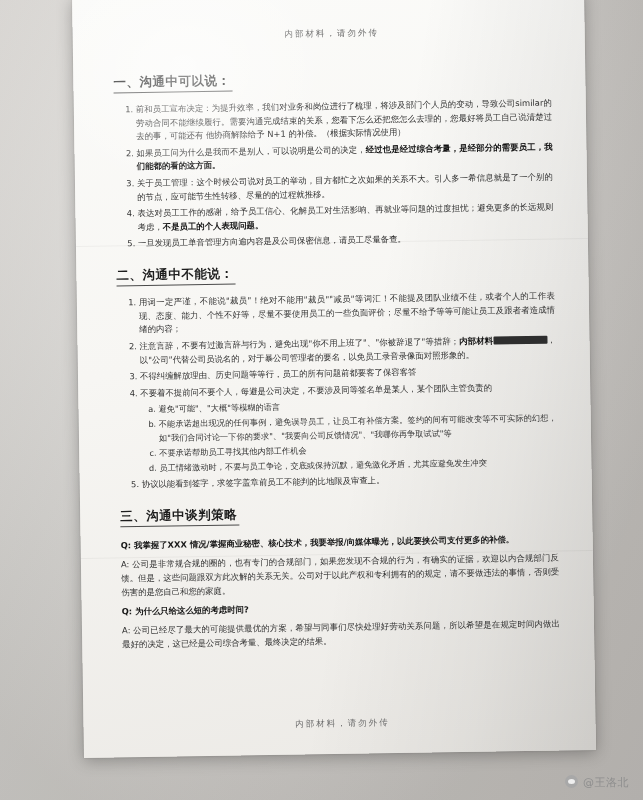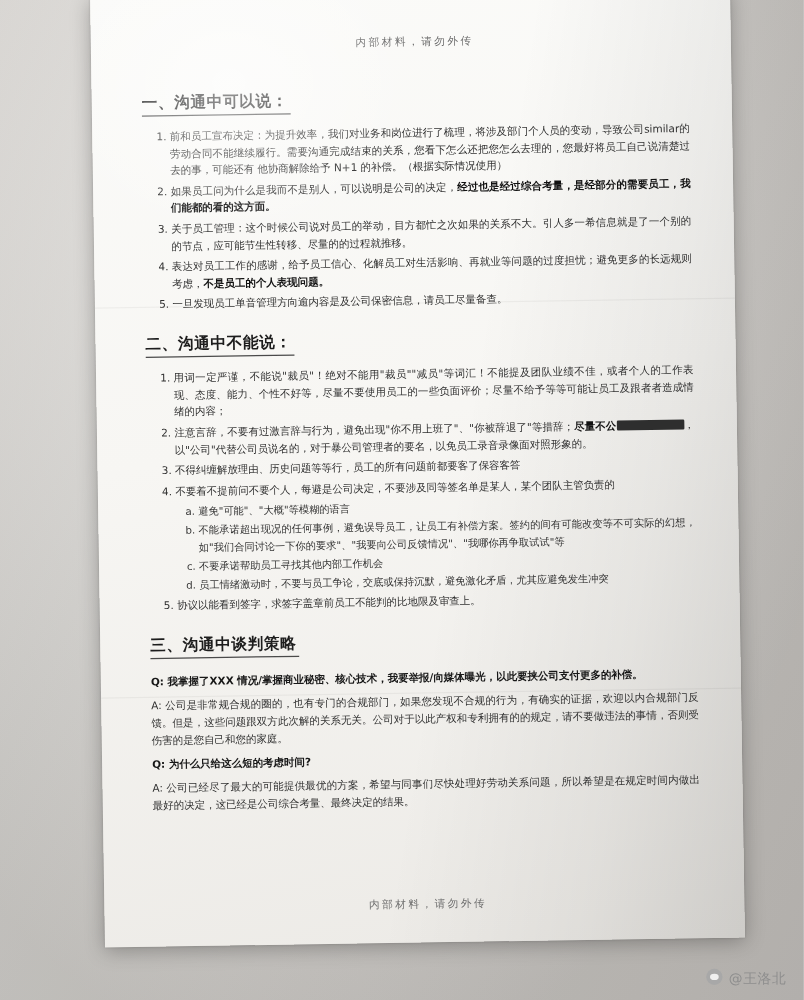--- a/index.html
+++ b/index.html
@@ -210,21 +210,21 @@
         </li>
         <li>一旦发现员工单音管理方向逾内容是及公司保密信息，请员工尽量备查。</li>
       </ol>
     </div>
 
     <div class="section">
       <h2 class="sec">二、沟通中不能说：</h2>
       <ol class="lvl1">
         <li>用词一定严谨，不能说"裁员"！绝对不能用"裁员""减员"等词汇！不能提及团队业绩不佳，或者个人的工作表现、态度、能力、个性不好等，尽量不要使用员工的一些负面评价；尽量不给予等等可能让员工及跟者者造成情绪的内容；</li>
         <li>
-          <span>注意言辞，不要有过激言辞与行为，避免出现"你不用上班了"、"你被辞退了"等措辞；</span><span class="b">尽量不公</span><span class="redacted" style="width:54px;height:8px;"></span><span>，以"公司"代替公司员说名的，对于暴公司管理者的要名，以免员工录音录像面对照形象的。</span>
+          <span>注意言辞，不要有过激言辞与行为，避免出现"你不用上班了"、"你被辞退了"等措辞；</span><span class="b">内部材料</span><span class="redacted" style="width:54px;height:8px;"></span><span>，以"公司"代替公司员说名的，对于暴公司管理者的要名，以免员工录音录像面对照形象的。</span>
         </li>
         <li>不得纠缠解放理由、历史问题等等行，员工的所有问题前都要客了保容客答</li>
         <li>
           <span>不要着不提前问不要个人，每避是公司决定，不要涉及同等签名单是某人，某个团队主管负责的</span>
           <ol class="lvl2">
             <li>避免"可能"、"大概"等模糊的语言</li>
             <li>不能承诺超出现况的任何事例，避免误导员工，让员工有补偿方案。签约的间有可能改变等不可实际的幻想，如"我们合同讨论一下你的要求"、"我要向公司反馈情况"、"我哪你再争取试试"等</li>
             <li>不要承诺帮助员工寻找其他内部工作机会</li>
             <li>员工情绪激动时，不要与员工争论，交底或保持沉默，避免激化矛盾，尤其应避免发生冲突</li>
           </ol>

